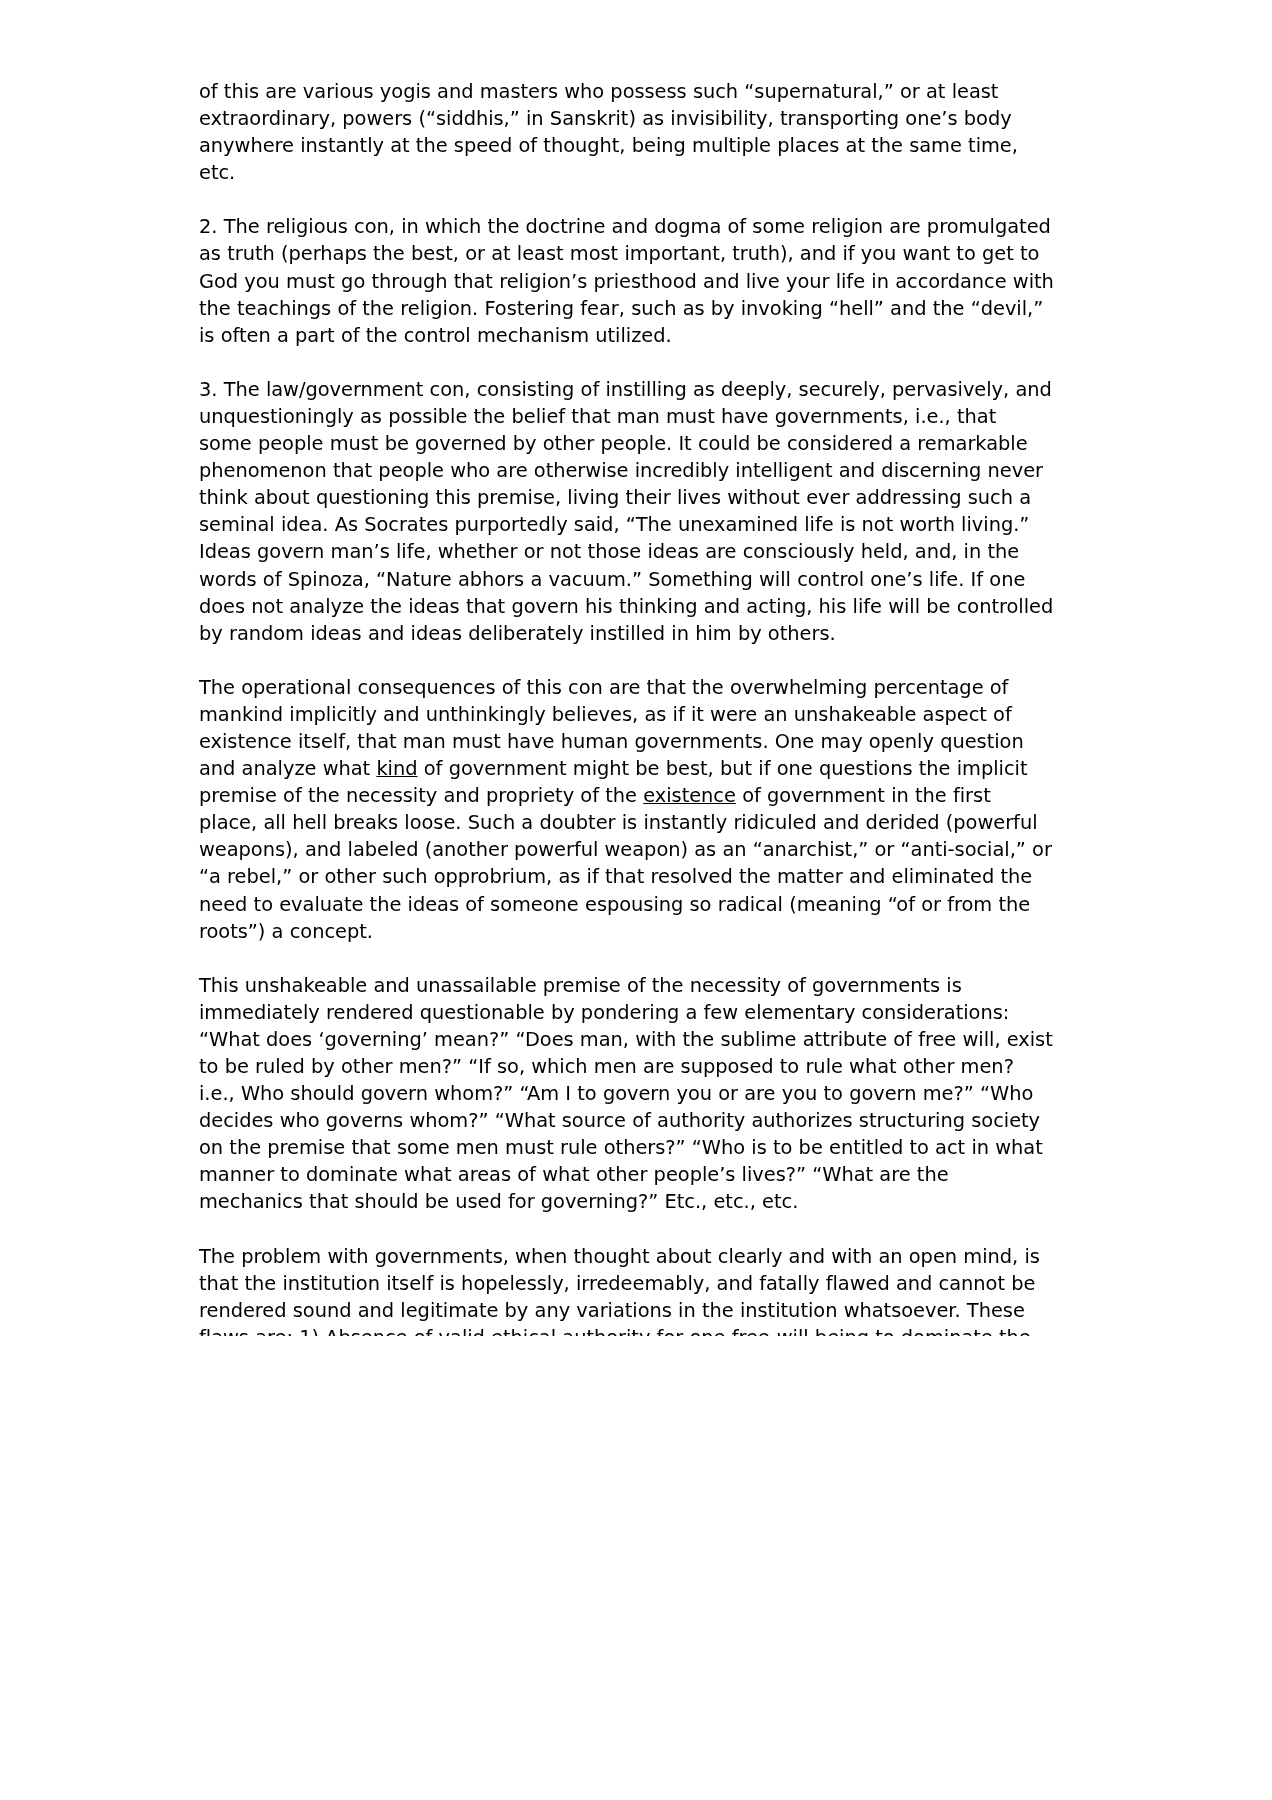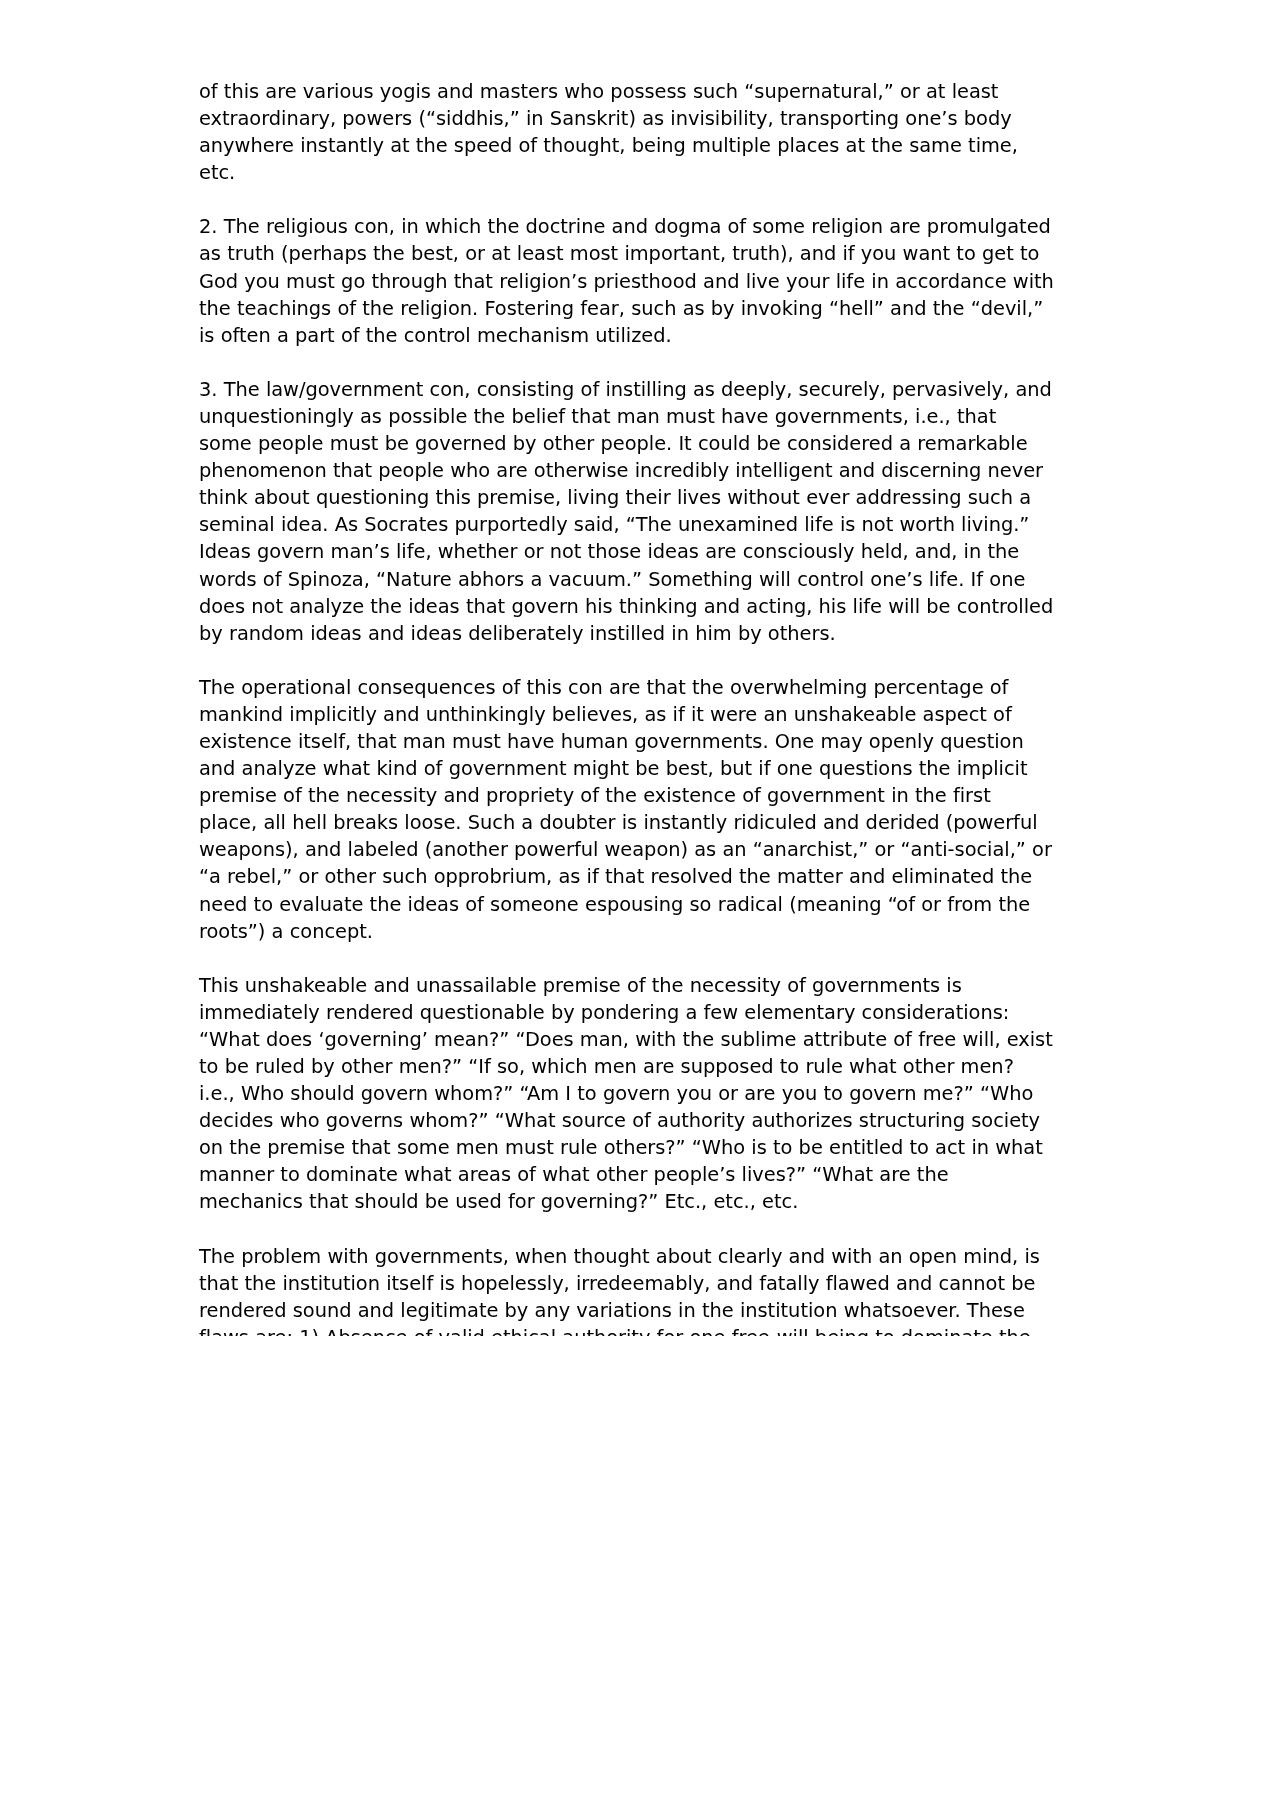--- a/index.html
+++ b/index.html
@@ -28,21 +28,21 @@
   .para {
     font-size: 19.4px;
     line-height: 27.1px;
     text-align: left;
     margin: 0 0 27px 0;
     letter-spacing: -0.03px;
     word-spacing: 0.1px;
     color: #000000;
   }
   .para:last-child { margin-bottom: 4px; }
-  .u { }
+  .u { text-decoration: underline; }
   .footer {
     position: absolute;
     left: 63px;
     top: 1703px;
     width: 1146px;
     font-size: 13.2px;
     line-height: 17px;
     color: #6d28d9;
   }
   .footer-row {

